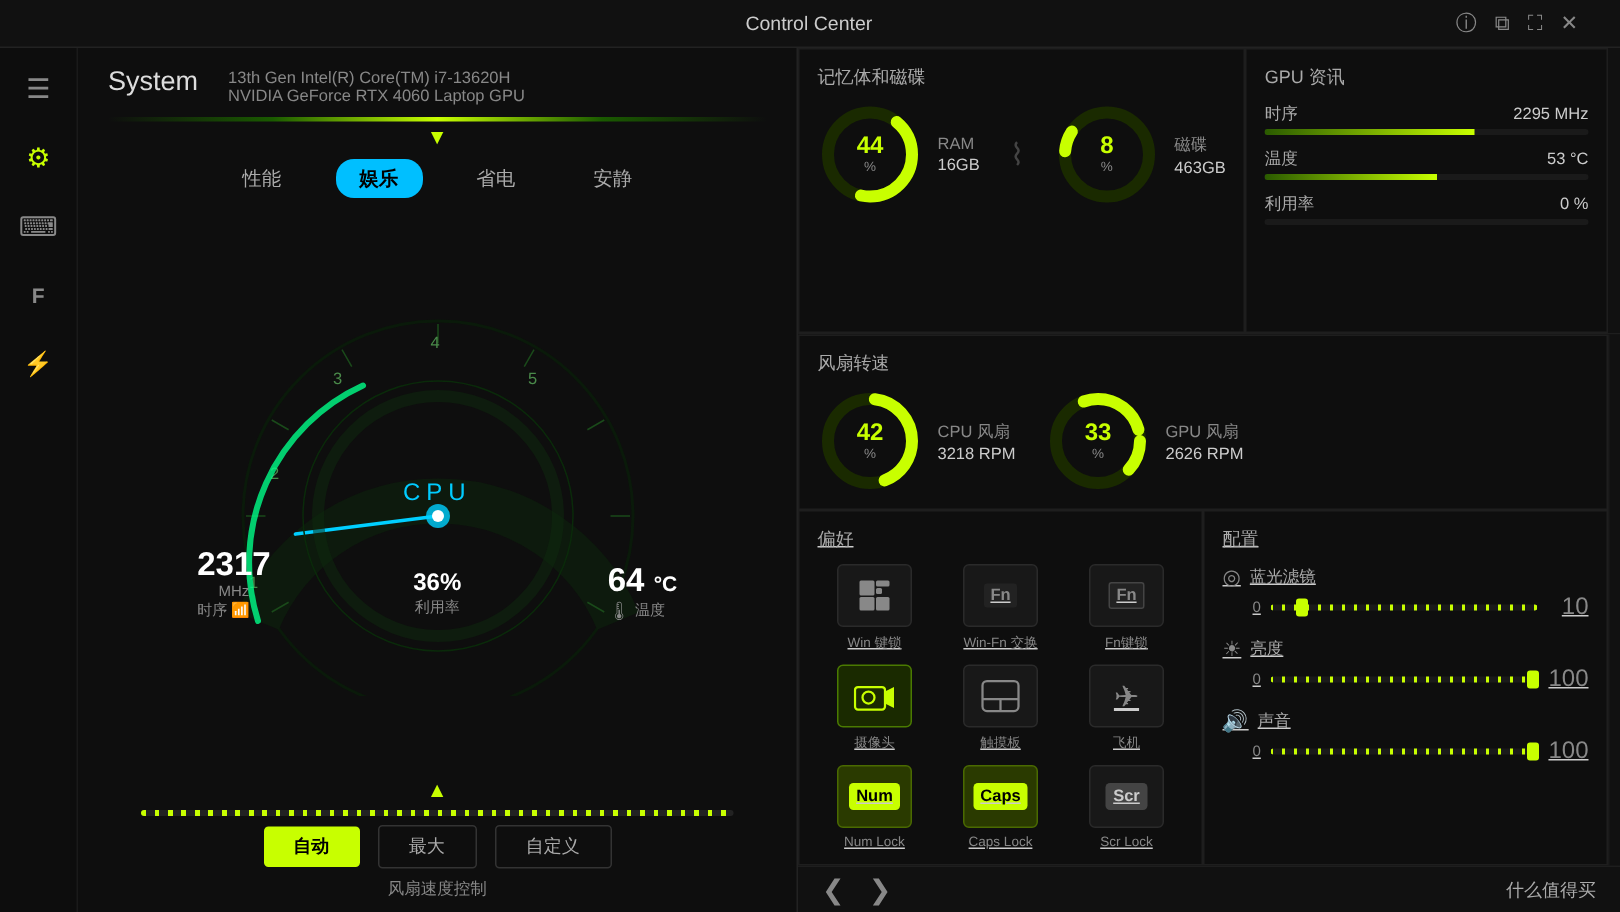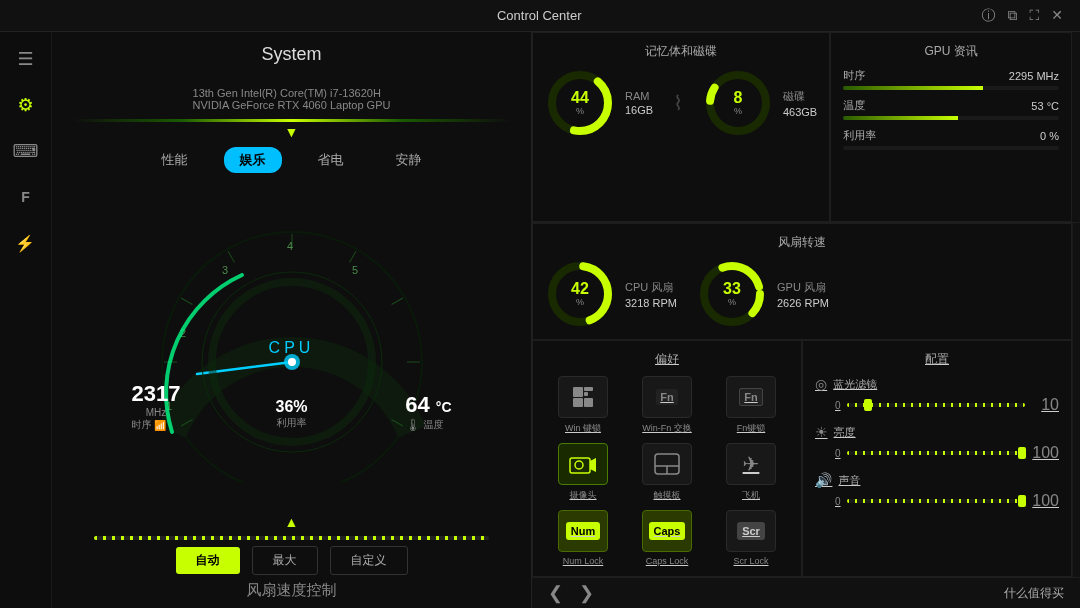--- a/index.html
+++ b/index.html
@@ -14,21 +14,21 @@
       flex-direction: column;
     }
 
     
     .title-bar {
       background: #111;
       display: flex;
       align-items: center;
       justify-content: space-between;
       height: 32px;
-      padding: 0 17px;
+      padding: 0 28px;
       border-bottom: 1px solid #222;
     }
     .title-bar-title {
       color: #ccc;
       font-size: 13px;
       flex: 1;
       text-align: center;
     }
     .title-bar-controls {
       display: flex;
@@ -199,21 +199,20 @@
     
     .panel {
       border: 1px solid #1e1e1e;
       padding: 10px 12px;
       position: relative;
     }
     .panel-title {
       color: #aaa;
       font-size: 12px;
       margin-bottom: 8px;
-      text-align: center;
     }
 
     
     .memory-panel {
       flex: 1;
       background: #0e0e0e;
     }
     .memory-gauges {
       display: flex;
       align-items: center;
@@ -466,21 +465,21 @@
   <div class="sidebar">
     <div class="sidebar-item">☰</div>
     <div class="sidebar-item active">⚙</div>
     <div class="sidebar-item">⌨</div>
     <div class="sidebar-item" style="font-size:14px;font-weight:bold;color:#888;">F</div>
     <div class="sidebar-item" style="font-size:16px;">⚡</div>
   </div>
 
   <div class="left-panel">
     <div class="system-header">
-      <div style="display:flex;align-items:center;gap:20px;flex-direction:column;">
+      <div style="display:flex;gap:20px;">
         <span style="font-size:18px;color:#ddd;font-weight:300;">System</span>
         <div style="display:flex;flex-direction:column;">
           <span class="system-cpu">13th Gen Intel(R) Core(TM) i7-13620H</span>
           <span class="system-gpu">NVIDIA GeForce RTX 4060 Laptop GPU</span>
         </div>
       </div>
     </div>
 
     <div style="padding:0 20px 2px;">
       <div style="width:100%;height:3px;background:linear-gradient(to right,transparent,#1a5a00,#c8ff00,#1a5a00,transparent);"></div>
@@ -570,21 +569,21 @@
       <div style="color:#c8ff00;font-size:14px;">▲</div>
 
       <div style="width:90%;height:4px;background:repeating-linear-gradient(to right,#c8ff00 0px,#c8ff00 3px,#222 3px,#222 9px);border-radius:2px;"></div>
 
       <div class="fan-btn-row">
         <button class="fan-btn fan-btn-auto">自动</button>
         <button class="fan-btn fan-btn-max">最大</button>
         <button class="fan-btn fan-btn-custom">自定义</button>
       </div>
 
-      <div style="color:#888;font-size:15px;">风扇速度控制</div>
+      <div style="color:#888;font-size:11px;">风扇速度控制</div>
     </div>
   </div>
 
   <div class="right-panel">
 
     <div class="right-top">
 
       <div class="panel memory-panel">
         <div class="panel-title">记忆体和磁碟</div>
         <div class="memory-gauges">

